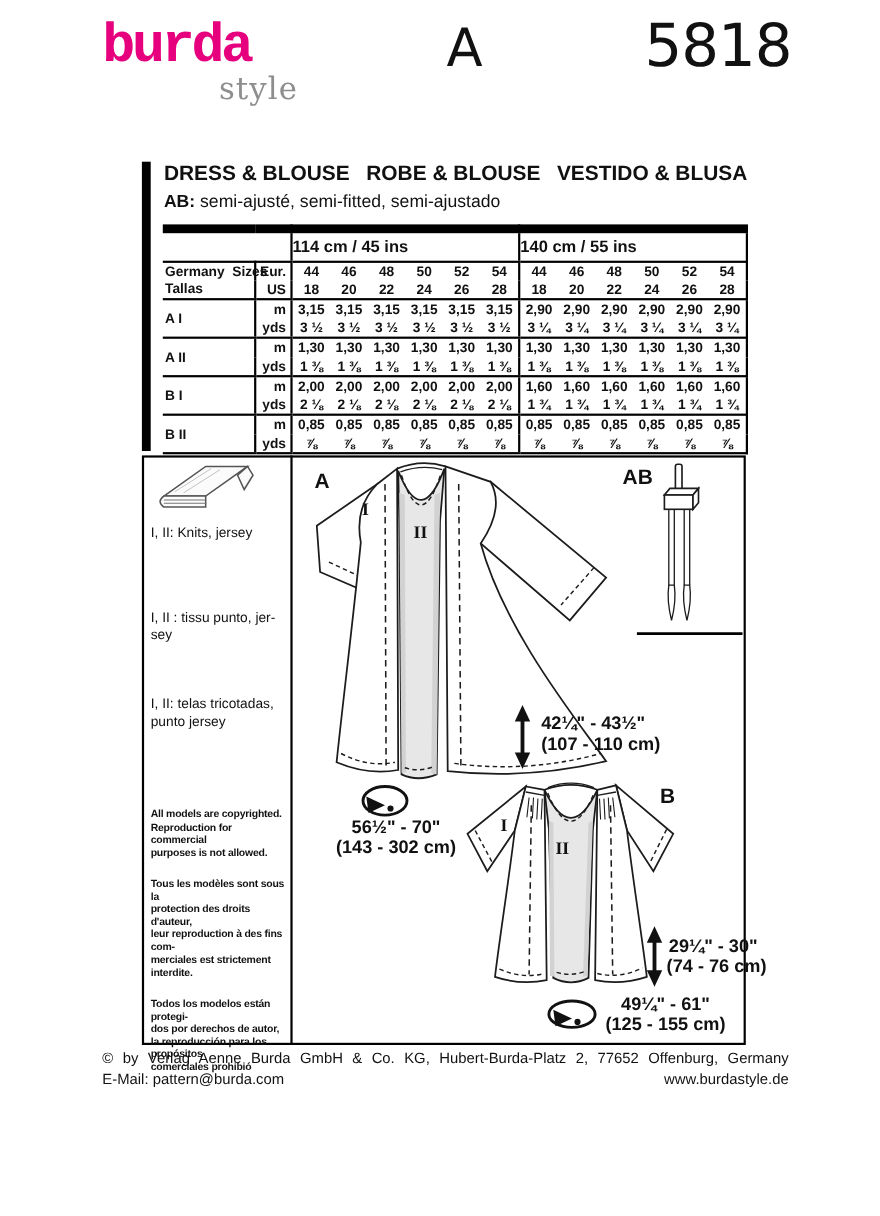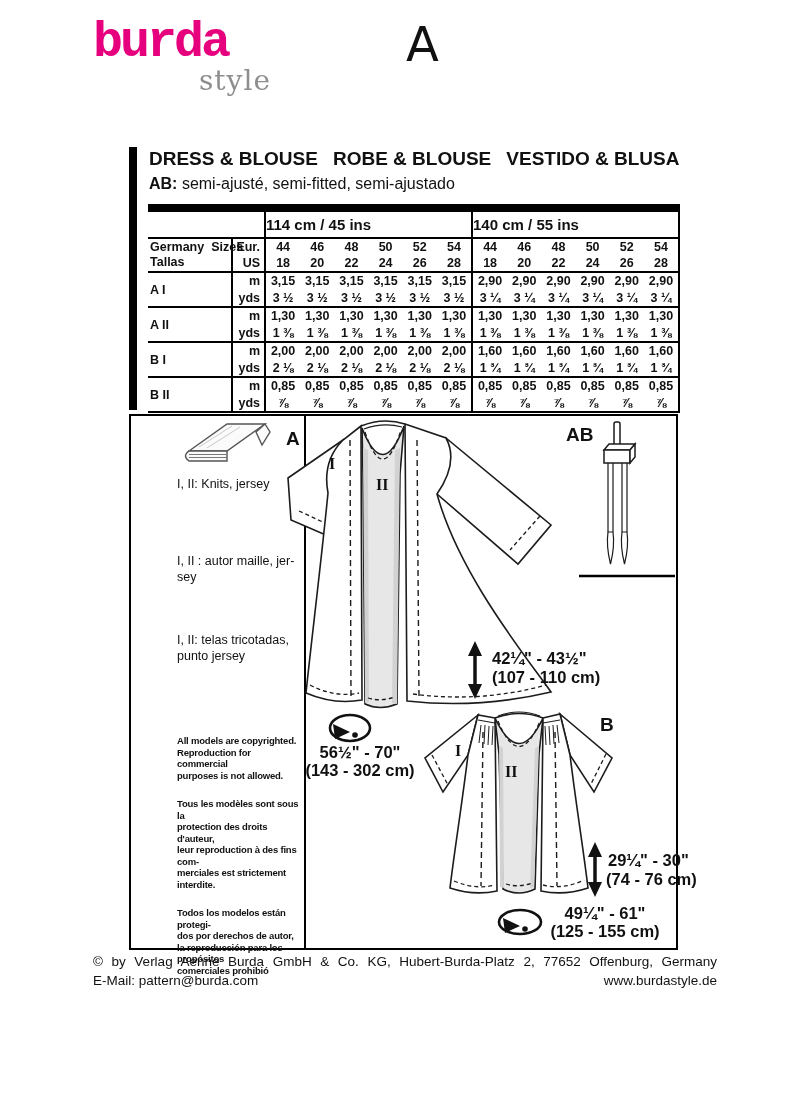--- a/index.html
+++ b/index.html
@@ -32,21 +32,21 @@
   .lblcell div{white-space:pre;line-height:15px;}
   tr.szr td{height:16px;}
   tr.dr td{height:16.5px;}
   tr.sub td{border-bottom:2px solid #000;}
   .cells{display:flex;}
   .cells span{flex:1;text-align:center;}
   
   .content-box{position:absolute;left:129px;top:414px;width:549px;height:536px;
                border:2.5px solid #000;box-sizing:border-box;}
   .sidebar{position:absolute;left:129px;top:414px;width:137px;height:536px;
-           border-right:2.5px solid #000;box-sizing:border-box;margin-left:40px;}
+           border-right:2.5px solid #000;box-sizing:border-box;}
   .fabric-icon{position:absolute;left:6px;top:4px;}
   .fabric-note{position:absolute;left:8px;width:124px;font-size:12.5px;line-height:16px;
                white-space:pre-line;}
   .fn0{top:62px;} .fn1{top:139px;} .fn2{top:218px;}
   .copyright{position:absolute;left:8px;top:321px;width:126px;}
   .copyright div{font-size:9.5px;font-weight:700;line-height:11.5px;letter-spacing:-0.2px;
                  white-space:pre-line;margin-bottom:17px;}
   
   .art{position:absolute;left:129px;top:414px;width:549px;height:536px;}
   .dlabel{position:absolute;font-size:19px;font-weight:700;}
@@ -59,20 +59,21 @@
       display:flex;justify-content:space-between;}
 </style>
 </head>
 <body>
 
 <div class="page">
 
   <div class="logo-main" style="color:#e6007e;">burda</div>
   <div class="logo-sub">style</div>
   <div class="view-letter">A</div>
+  <div class="pattern-number">5818</div>
 
   <div class="title-bar"></div>
   <div class="title">
     <span>DRESS &amp; BLOUSE</span><span>ROBE &amp; BLOUSE</span><span>VESTIDO &amp; BLUSA</span>
   </div>
   <div class="subtitle"><b>AB:</b><span> semi-ajusté, semi-fitted, semi-ajustado</span></div>
 
   <div class="yardage">
     <table>
       <colgroup>
@@ -339,21 +340,21 @@
     <svg class="fabric-icon" width="100" height="52" viewBox="0 0 100 52">
       <g stroke="#555" stroke-width="1.4" fill="#fbfbfb">
         <path d="M14,33 L52,6 L90,6 L52,33 Z"></path>
         <path d="M90,6 L95,14 L87,27 L81,14 Z"></path>
         <path d="M14,33 L52,33 L52,43 L14,43 Q7,38 14,33 Z"></path>
       </g>
       <path d="M14,36.5 L52,36.5 M14,39.5 L52,39.5" stroke="#777" stroke-width="1" fill="none"></path>
       <path d="M24,29 L57,8 M32,30 L65,9" stroke="#bbb" stroke-width="0.8" fill="none"></path>
     </svg>
     <div class="fabric-note fn0">I, II: Knits, jersey</div>
-    <div class="fabric-note fn1">I, II : autor maille, jer-
+    <div class="fabric-note fn1">I, II : tissu punto, jer-
 sey</div>
     <div class="fabric-note fn2">I, II: telas tricotadas,
 punto jersey</div>
     <div class="copyright">
       <div>All models are copyrighted.
 Reproduction for commercial
 purposes is not allowed.</div>
       <div>Tous les modèles sont sous la
 protection des droits d'auteur,
 leur reproduction à des fins com-

